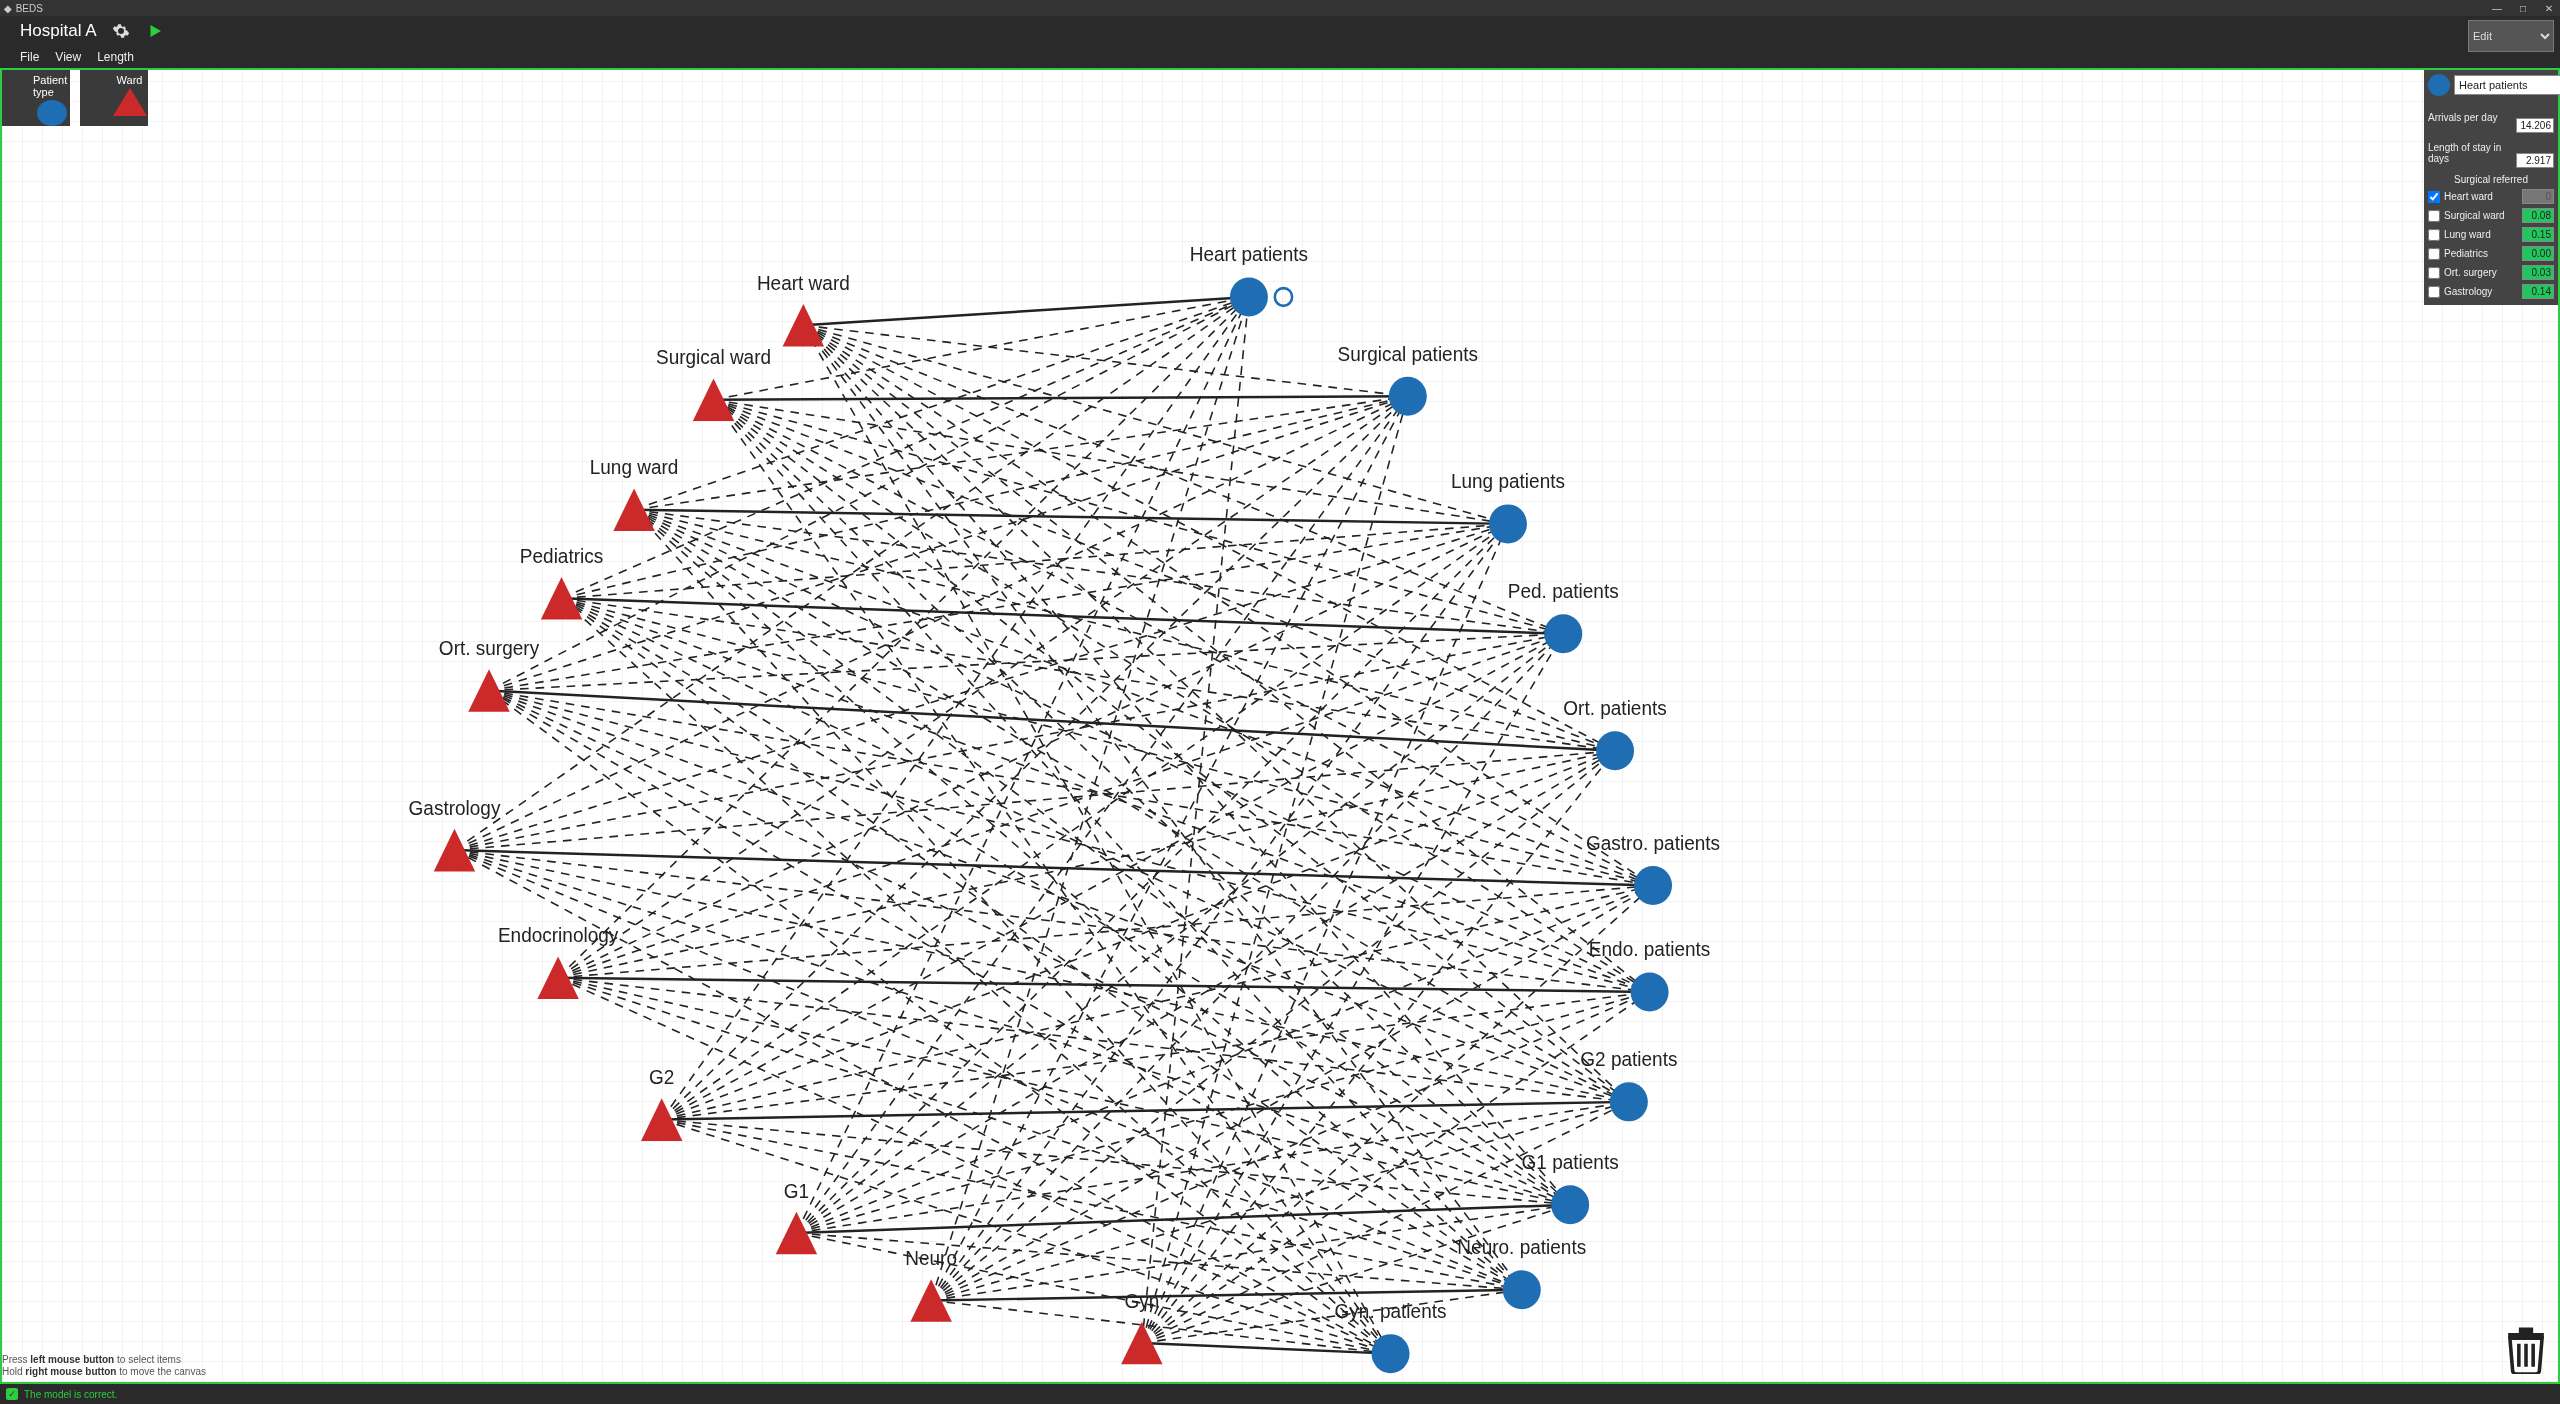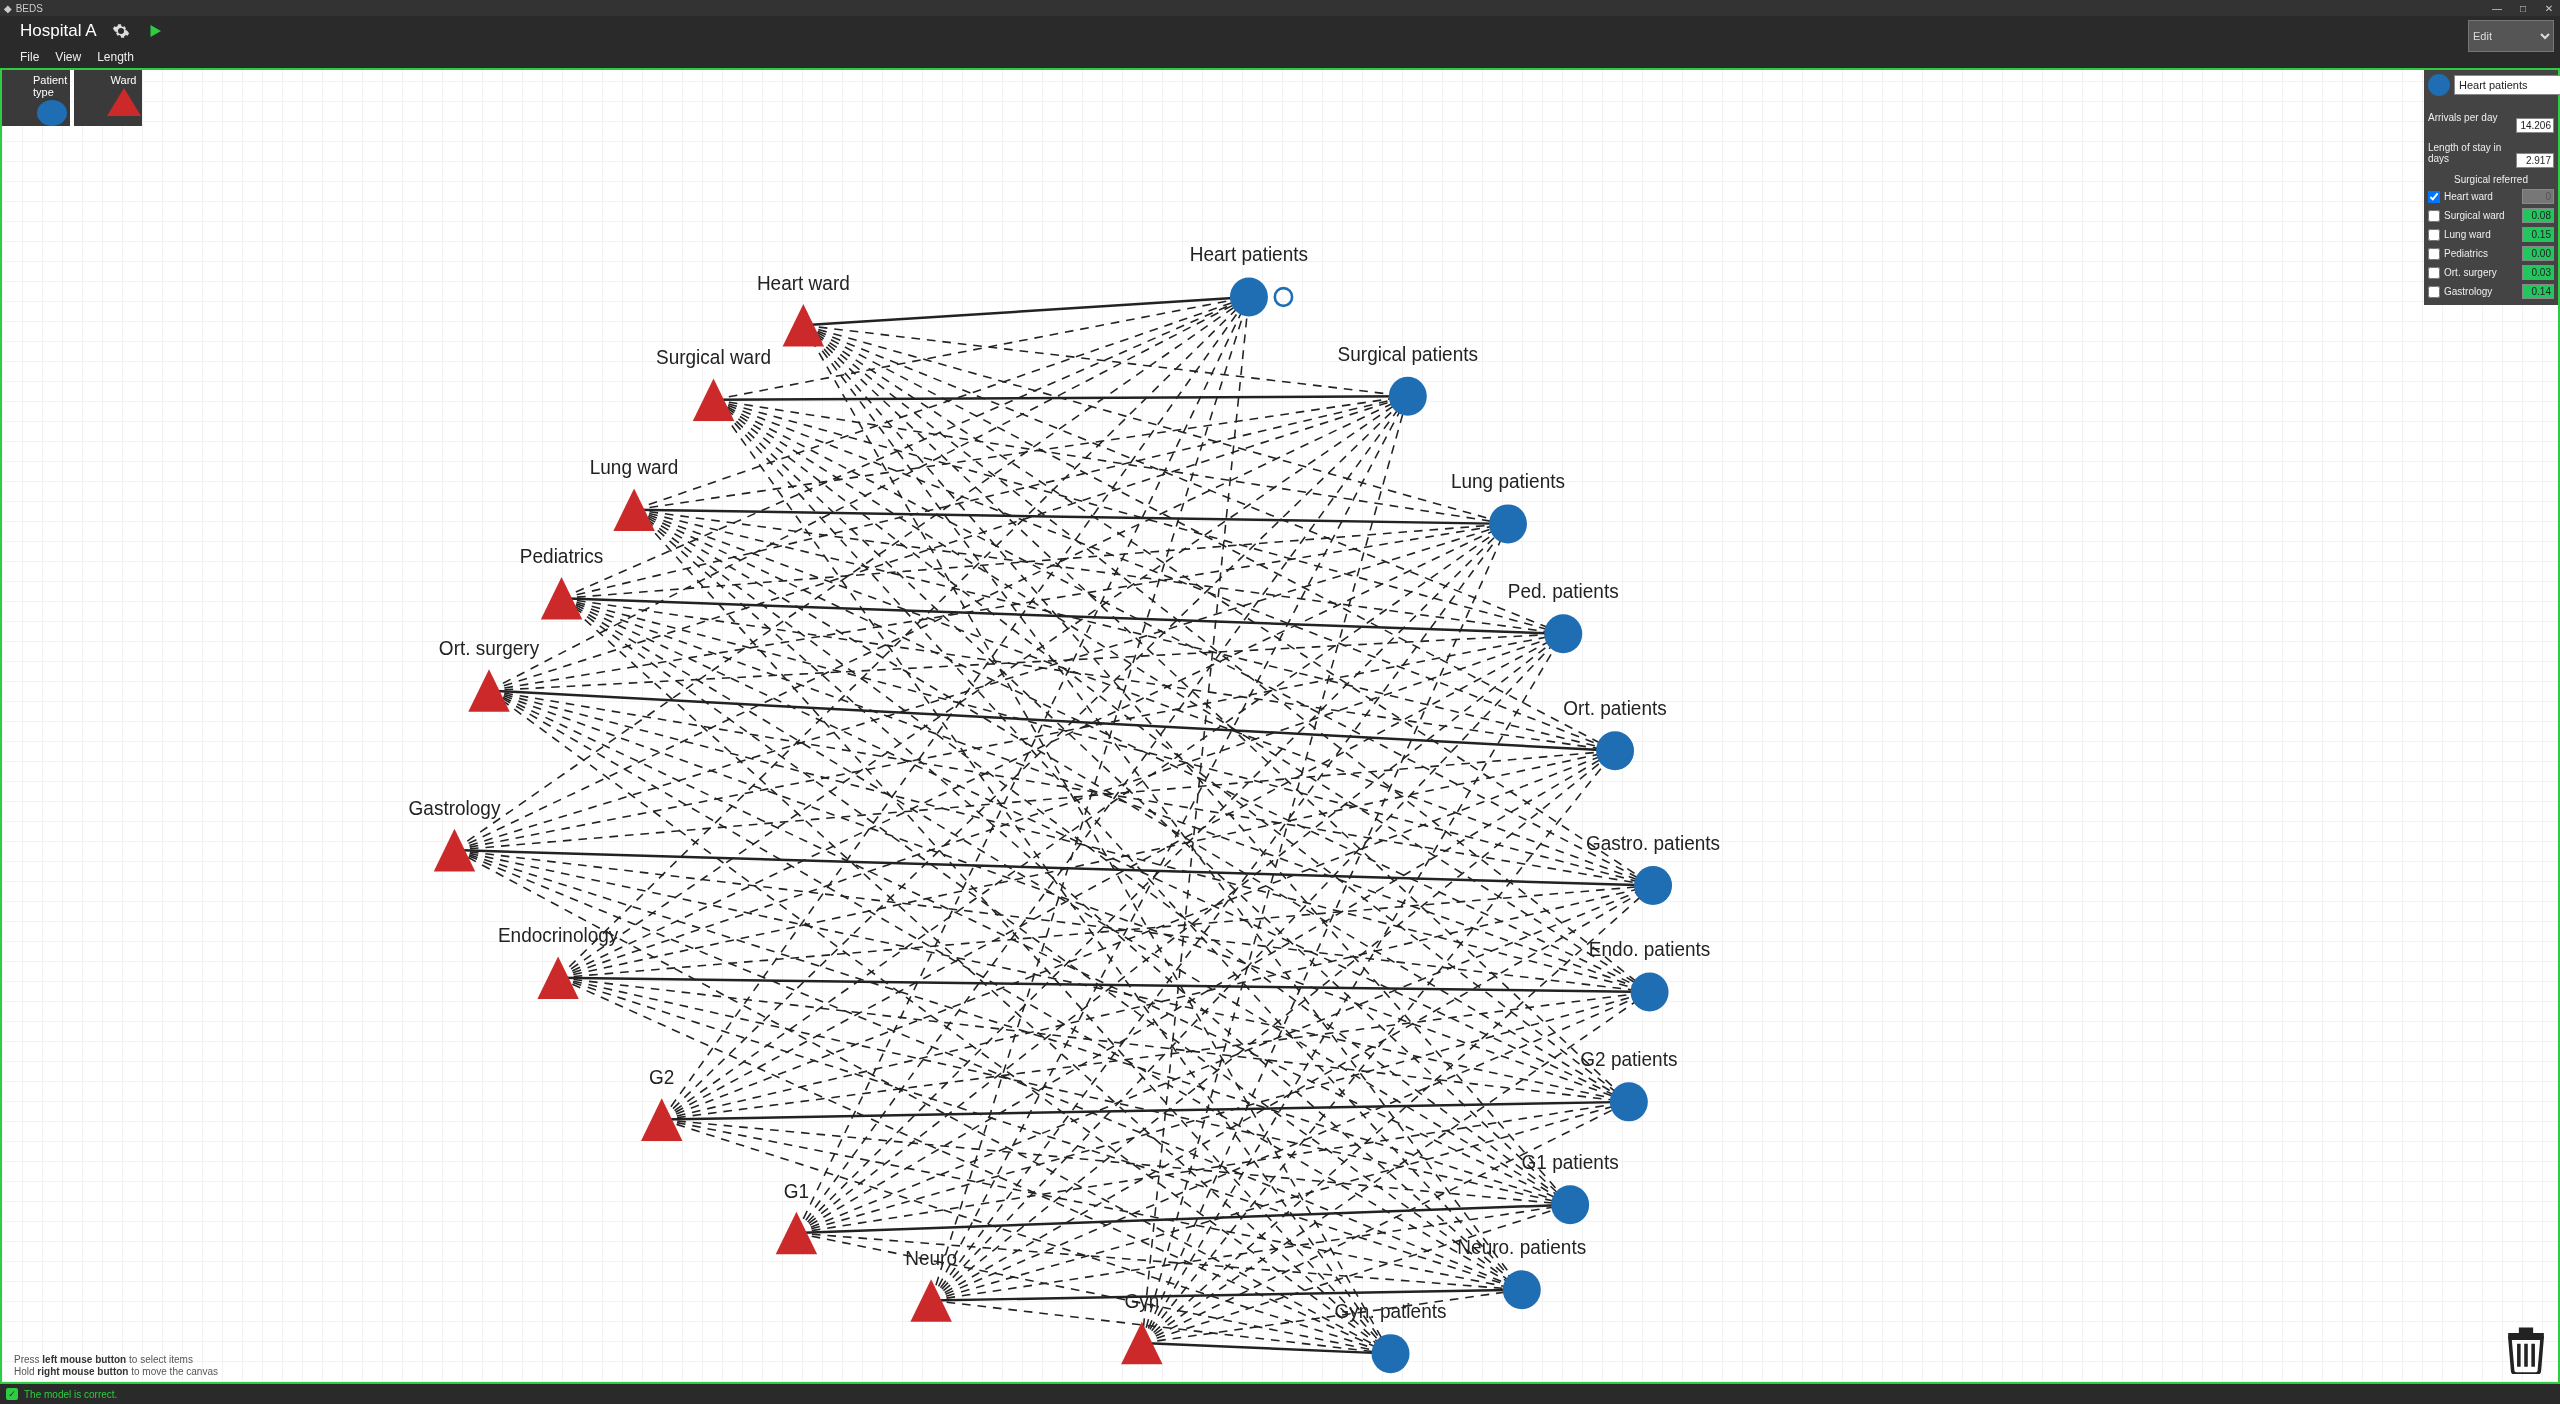--- a/index.html
+++ b/index.html
@@ -29,21 +29,21 @@
 .canvas-wrap { position: absolute; top: 68px; left: 0; right: 0; bottom: 20px; background:
   repeating-linear-gradient(0deg, #f2f2f2 0, #f2f2f2 1px, transparent 1px, transparent 20px),
   repeating-linear-gradient(90deg, #f2f2f2 0, #f2f2f2 1px, transparent 1px, transparent 20px),
   #fff;
   border: 2px solid #2ecc40;
 }
 svg.graph { position: absolute; inset: 0; width: 100%; height: 100%; }
 
 
 .palette { position: absolute; top: 0; left: 0; display: flex; }
-.palette-item { width: 68px; height: 56px; background: #3a3a3a; color: #fff; font-size: 11px; display: flex; flex-direction: column; align-items: center; justify-content: flex-start; padding-top: 4px; margin-right: 4px; padding-left: 31px; }
+.palette-item { width: 68px; height: 56px; background: #3a3a3a; color: #fff; font-size: 11px; display: flex; flex-direction: column; align-items: center; justify-content: flex-start; padding-top: 4px; margin-right: 10px; padding-left: 31px; }
 .pal-circle { width: 30px; height: 30px; border-radius: 50%; background: #1f6db3; margin-top: 2px; }
 .pal-tri { width: 0; height: 0; border-left: 17px solid transparent; border-right: 17px solid transparent; border-bottom: 28px solid #cc2a2a; margin-top: 2px; }
 
 
 .side-panel { position: absolute; top: 0; right: 0; width: 134px; background: #444; color: #eee; font-size: 11px; padding-bottom: 4px; }
 .sp-head { display: flex; align-items: center; padding: 4px; gap: 4px; }
 .sp-circle { width: 22px; height: 22px; border-radius: 50%; background: #1f6db3; flex-shrink: 0; }
 .sp-name { flex: 1; background: #fff; color: #222; padding: 3px 4px; font-size: 11px; border: 1px solid #888; }
 .sp-row { display: flex; align-items: center; padding: 2px 4px; gap: 12px; }
 .sp-row label { flex: 1; font-size: 10px; }
@@ -53,21 +53,21 @@
 .sp-ref input[type=checkbox] { width: 12px; height: 12px; }
 .sp-ref span { flex: 1; font-size: 10px; }
 .sp-ref input[type=text] { width: 32px; font-size: 10px; text-align: right; padding: 1px 2px; background: #22c55e; color: #222; border: 1px solid #888; }
 .sp-ref input.dis { background: #777; color: #555; }
 
 
 .trash { position: absolute; bottom: 8px; right: 10px; }
 .trash svg { display: block; }
 
 
-.hints { position: absolute; bottom: 4px; left: 12px; font-size: 10px; color: #555; line-height: 12px; }
+.hints { position: absolute; bottom: 4px; left: 0; font-size: 10px; color: #555; line-height: 12px; }
 .hints b { color: #333; }
 
 
 .status-bar { position: absolute; bottom: 0; left: 0; right: 0; height: 20px; background: #2a2a2a; color: #2ecc40; font-size: 10px; display: flex; align-items: center; padding: 0 6px; gap: 6px; }
 .status-check { width: 12px; height: 12px; border-radius: 2px; background: #2ecc40; color: #2a2a2a; display: flex; align-items: center; justify-content: center; font-size: 9px; }
 
 .node-label { font-size: 11px; fill: #222; }
 </style>
 </head>
 <body>

